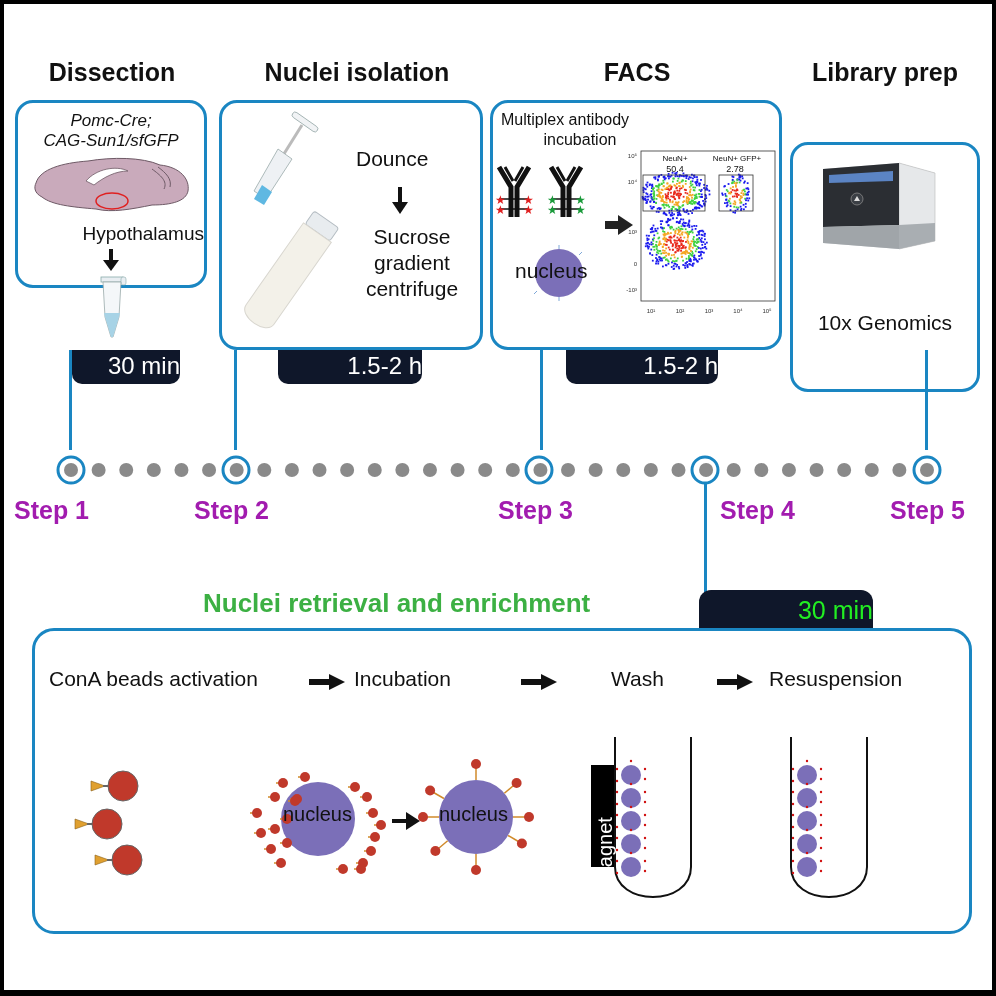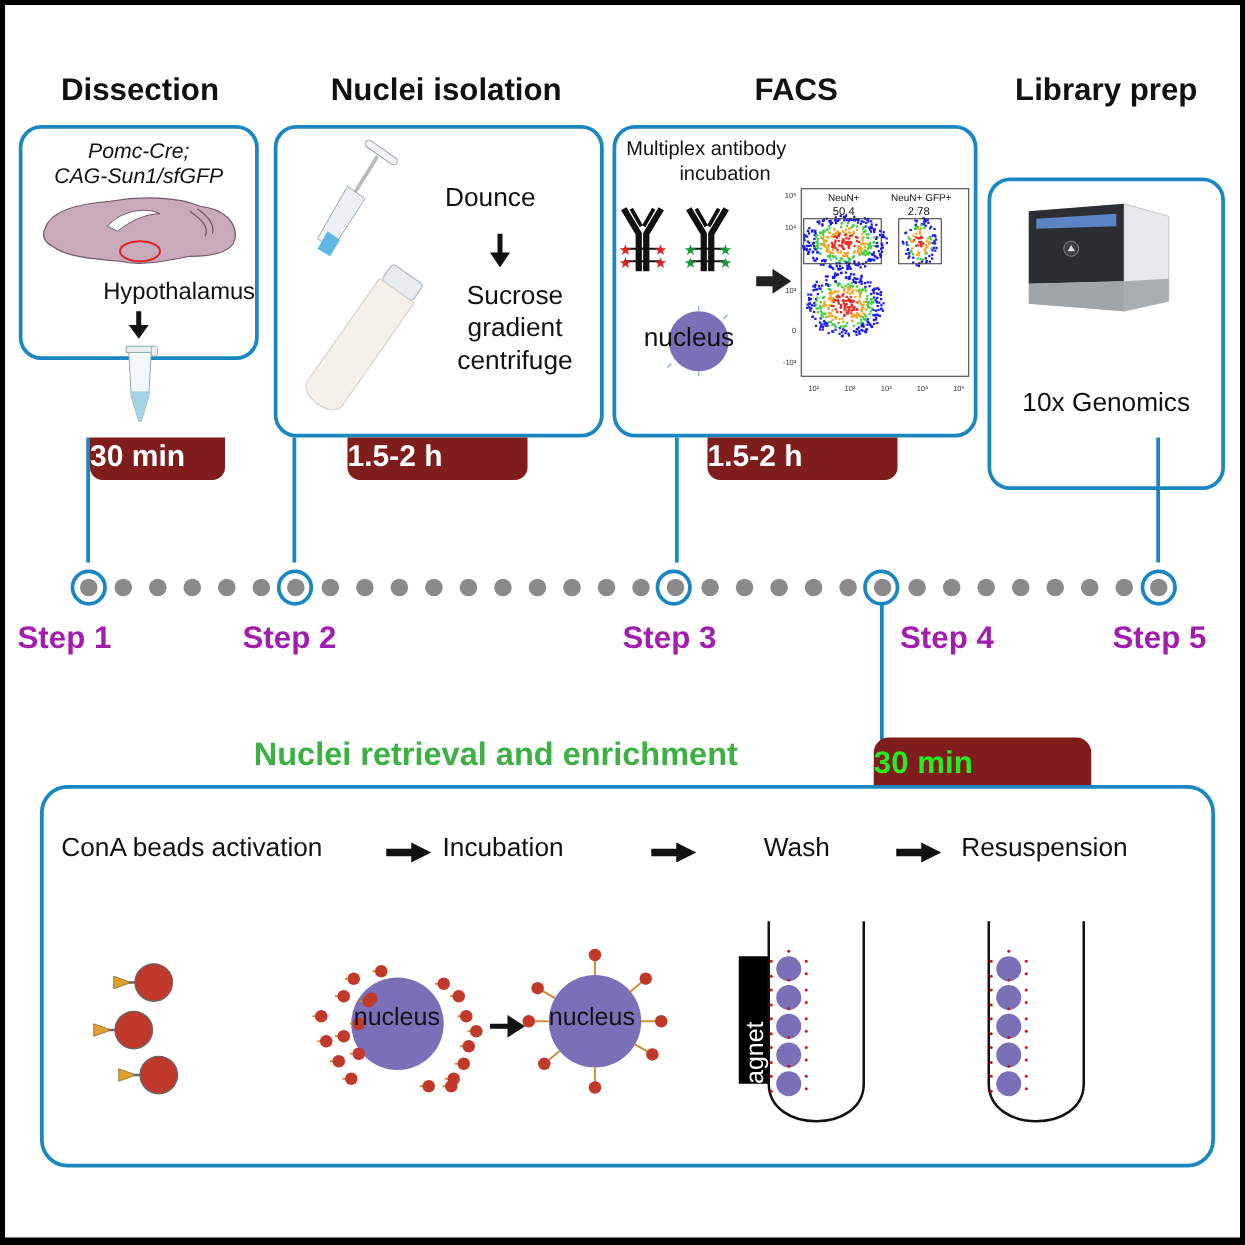--- a/index.html
+++ b/index.html
@@ -1,21 +1,21 @@
 <!DOCTYPE html>
 <html><head>
 <meta charset="utf-8">
 <style>
   html,body{margin:0;padding:0;}
   body{width:996px;height:996px;position:relative;background:#000;font-family:"Liberation Sans",sans-serif;overflow:hidden;}
   #canvas{position:absolute;left:4px;top:4px;width:988px;height:986px;background:#fff;}
   .abs{position:absolute;}
   .stage-title{position:absolute;font-weight:bold;font-size:25px;color:#111;text-align:center;white-space:nowrap;}
   .card{position:absolute;border:3px solid #1a86c2;border-radius:18px;background:#fff;box-sizing:border-box;}
-  .tab{position:absolute;background:#7f1d1d;color:#fff;font-weight:bold;font-size:24px;text-align:left;box-sizing:border-box;}
+  .tab{position:absolute;background:#0f172a;color:#fff;font-weight:normal;font-size:24px;text-align:right;box-sizing:border-box;}
   .vline{position:absolute;width:3px;background:#1a86c2;}
   .step-label{position:absolute;font-weight:bold;font-size:25px;color:#a21caf;white-space:nowrap;}
   .txt{position:absolute;color:#111;white-space:nowrap;}
   svg{position:absolute;overflow:visible;}
 </style>
 </head>
 <body>
 
 <div id="canvas">
 

